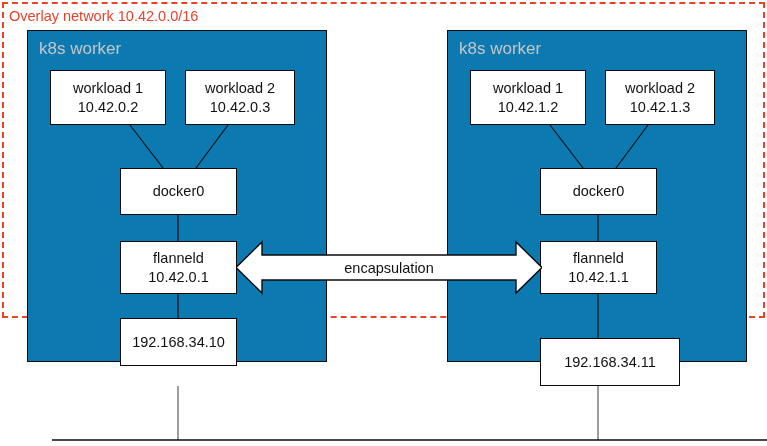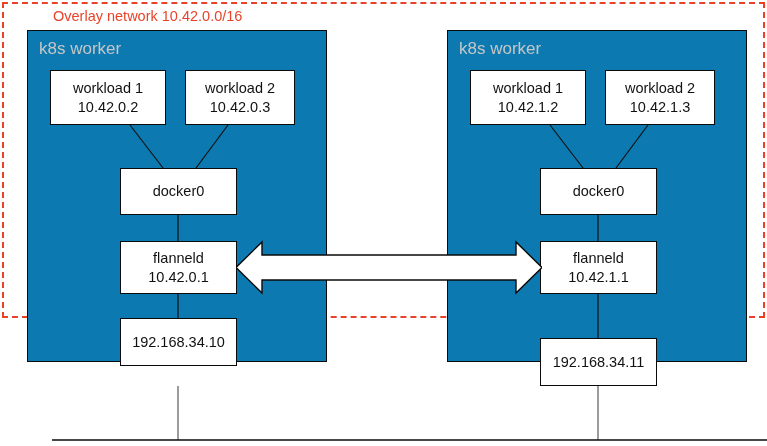--- a/index.html
+++ b/index.html
@@ -27,21 +27,20 @@
     border: 2px dashed #e8432a;
     box-sizing: border-box;
   }
   .overlay-label {
     position: absolute;
     left: 9px;
     top: 8px;
     font-size: 14.5px;
     color: #e8432a;
     white-space: nowrap;
-    margin-left: 44px;
   }
   
   .worker {
     position: absolute;
     background: #0c79b0;
     border: 1.5px solid #0a0a0a;
     box-sizing: border-box;
   }
   .worker-label {
     position: absolute;
@@ -74,21 +73,21 @@
   #wl1-left  { left: 50px;  top: 70px;  width: 116px; height: 55px; }
   #wl2-left  { left: 185px; top: 70px;  width: 110px; height: 55px; }
   #docker-left { left: 120px; top: 168px; width: 117px; height: 47px; }
   #flannel-left { left: 120px; top: 241px; width: 117px; height: 53px; }
   #host-left { left: 120px; top: 318px; width: 117px; height: 48px; }
   
   #wl1-right { left: 470px; top: 70px;  width: 116px; height: 55px; }
   #wl2-right { left: 605px; top: 70px;  width: 110px; height: 55px; }
   #docker-right { left: 540px; top: 168px; width: 117px; height: 47px; }
   #flannel-right { left: 540px; top: 241px; width: 117px; height: 53px; }
-  #host-right { left: 540px; top: 338px; width: 117px; height: 48px; }
+  #host-right { left: 540px; top: 338px; width: 140px; height: 48px; }
 
   
   #links {
     position: absolute;
     left: 0; top: 0;
     width: 767px;
     height: 446px;
     pointer-events: none;
   }
   
@@ -180,14 +179,15 @@
     <span>flanneld</span>
     <span>10.42.1.1</span>
   </div>
   <div class="nodebox" id="host-right">
     <span>192.168.34.11</span>
   </div>
 
   <svg id="encap-arrow" viewBox="0 0 306 55" xmlns="http://www.w3.org/2000/svg">
     <polygon points="0,27.5 26,2 26,15 280,15 280,2 306,27.5 280,53 280,40 26,40 26,53" fill="#ffffff" stroke="#0a0a0a" stroke-width="1.4" stroke-linejoin="miter"></polygon>
   </svg>
+  <div class="encap-label">encapsulation</div>
 
 </div>
 
 </body></html>

